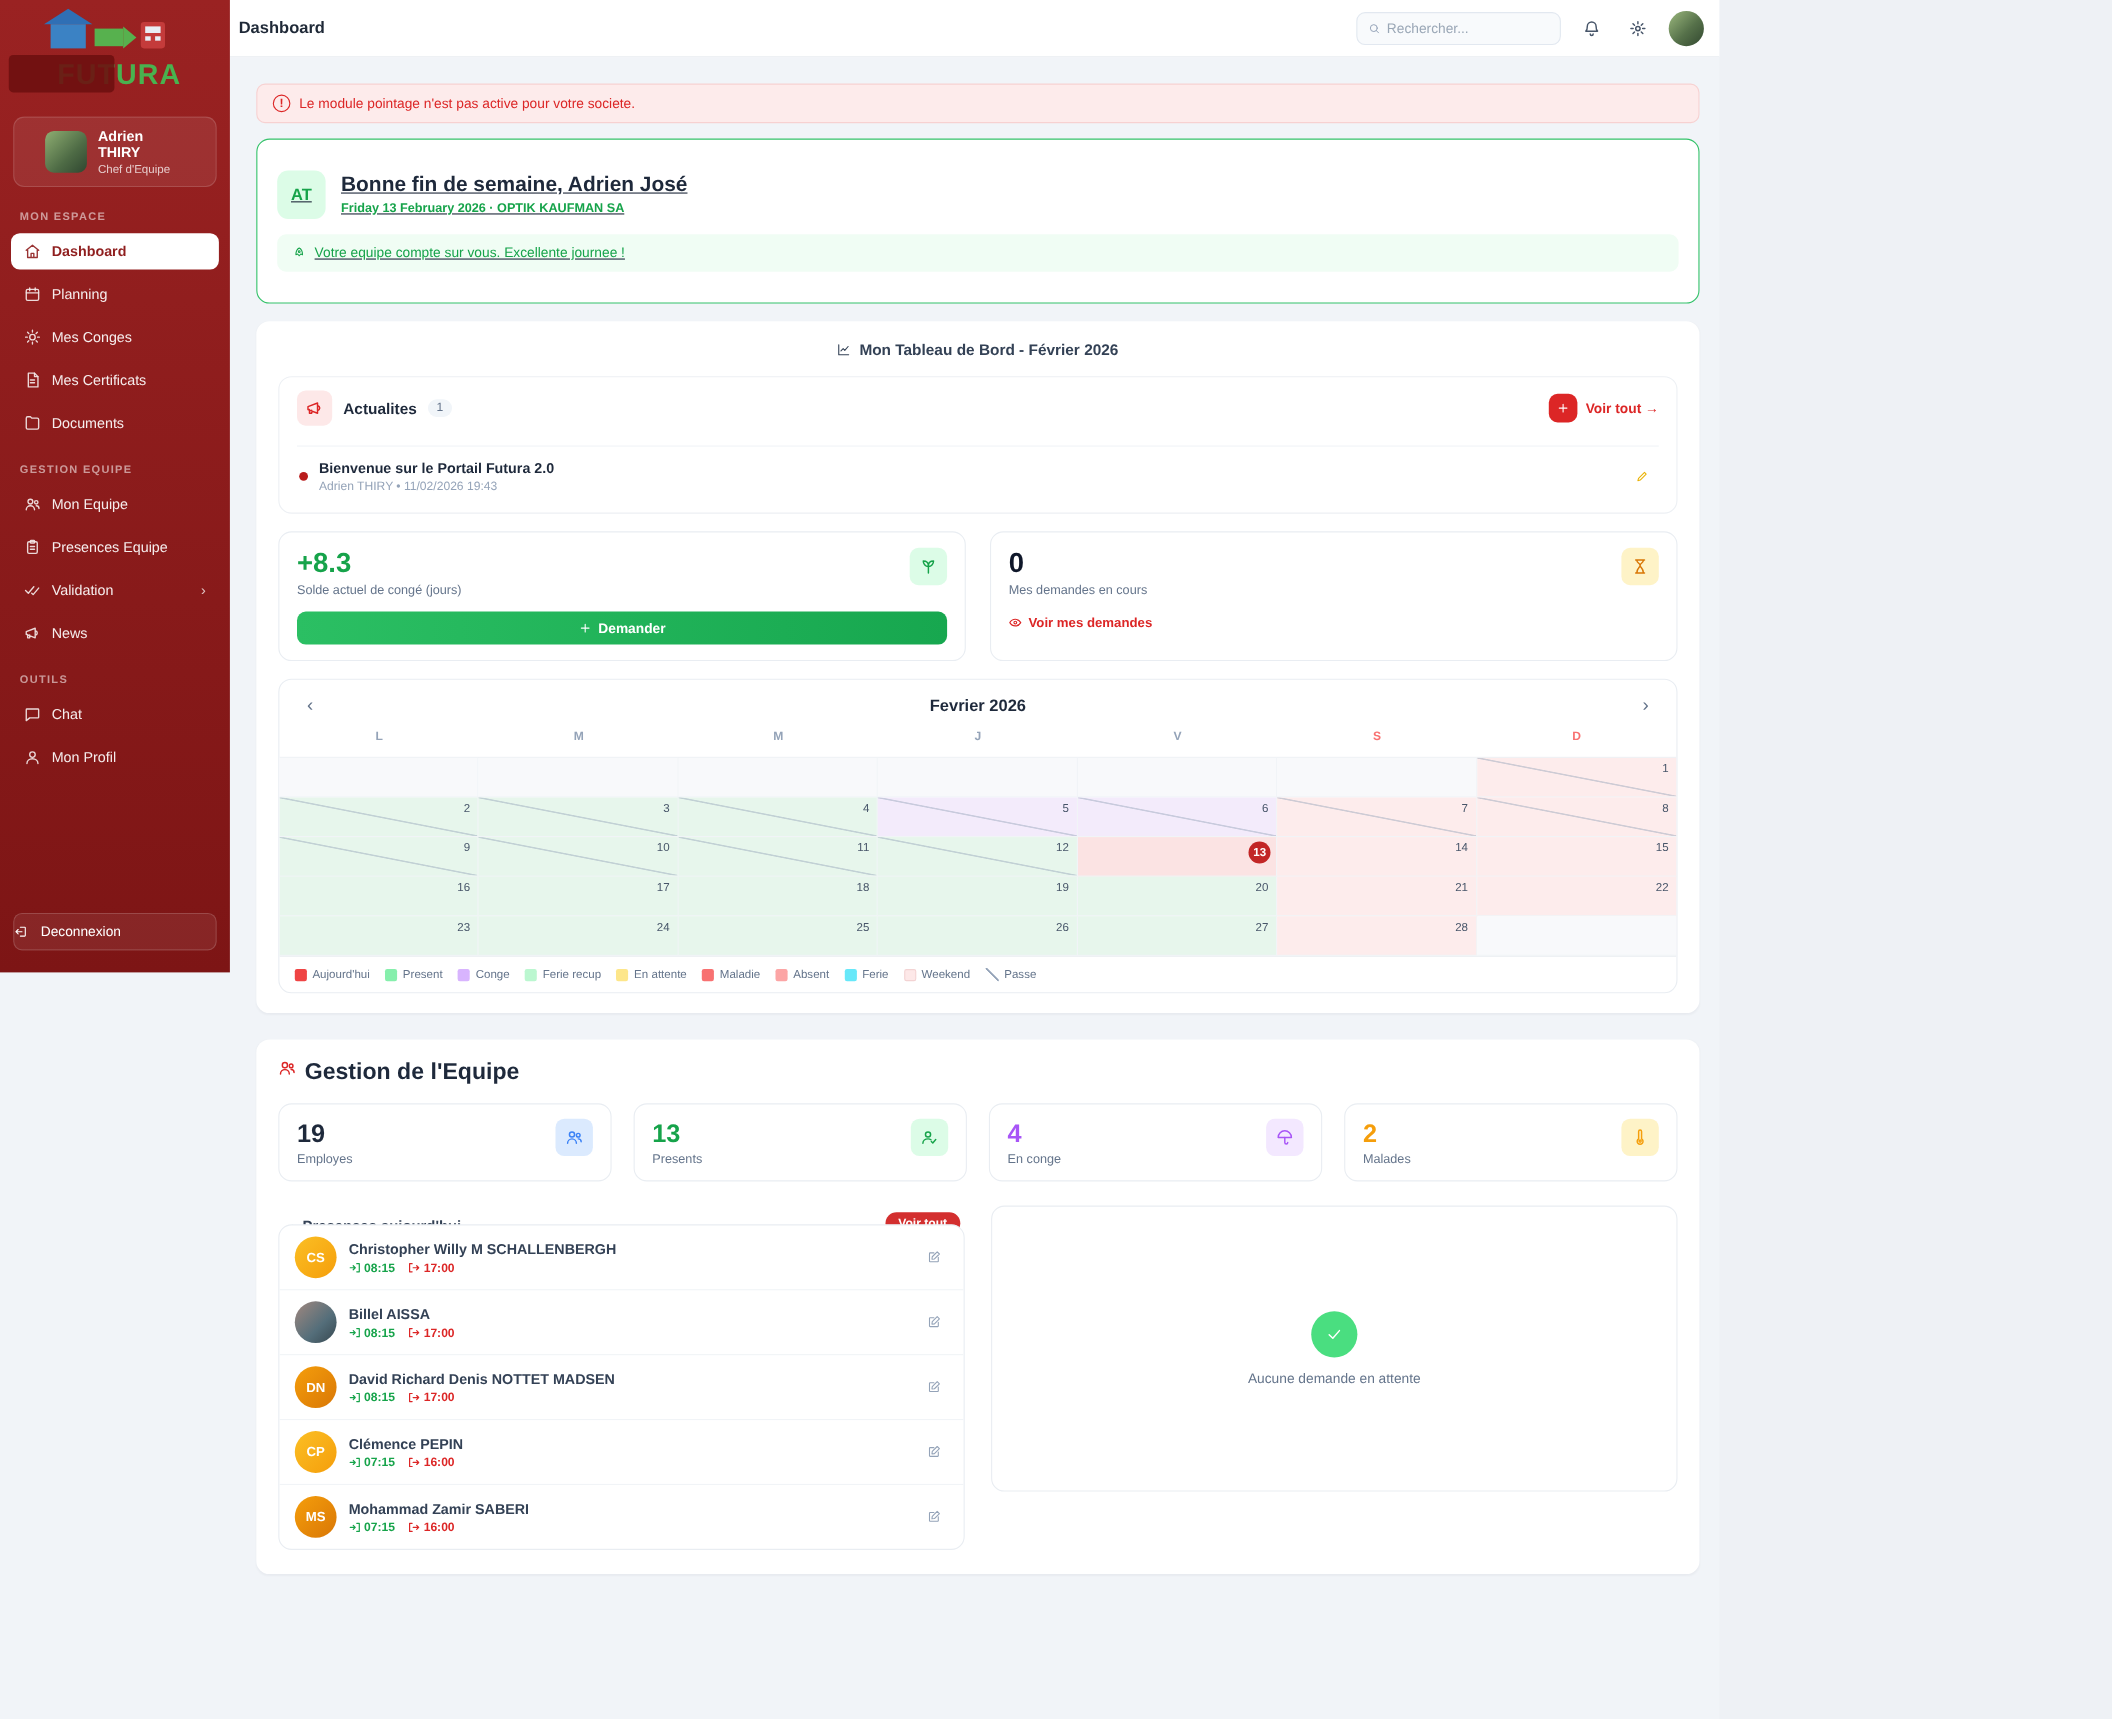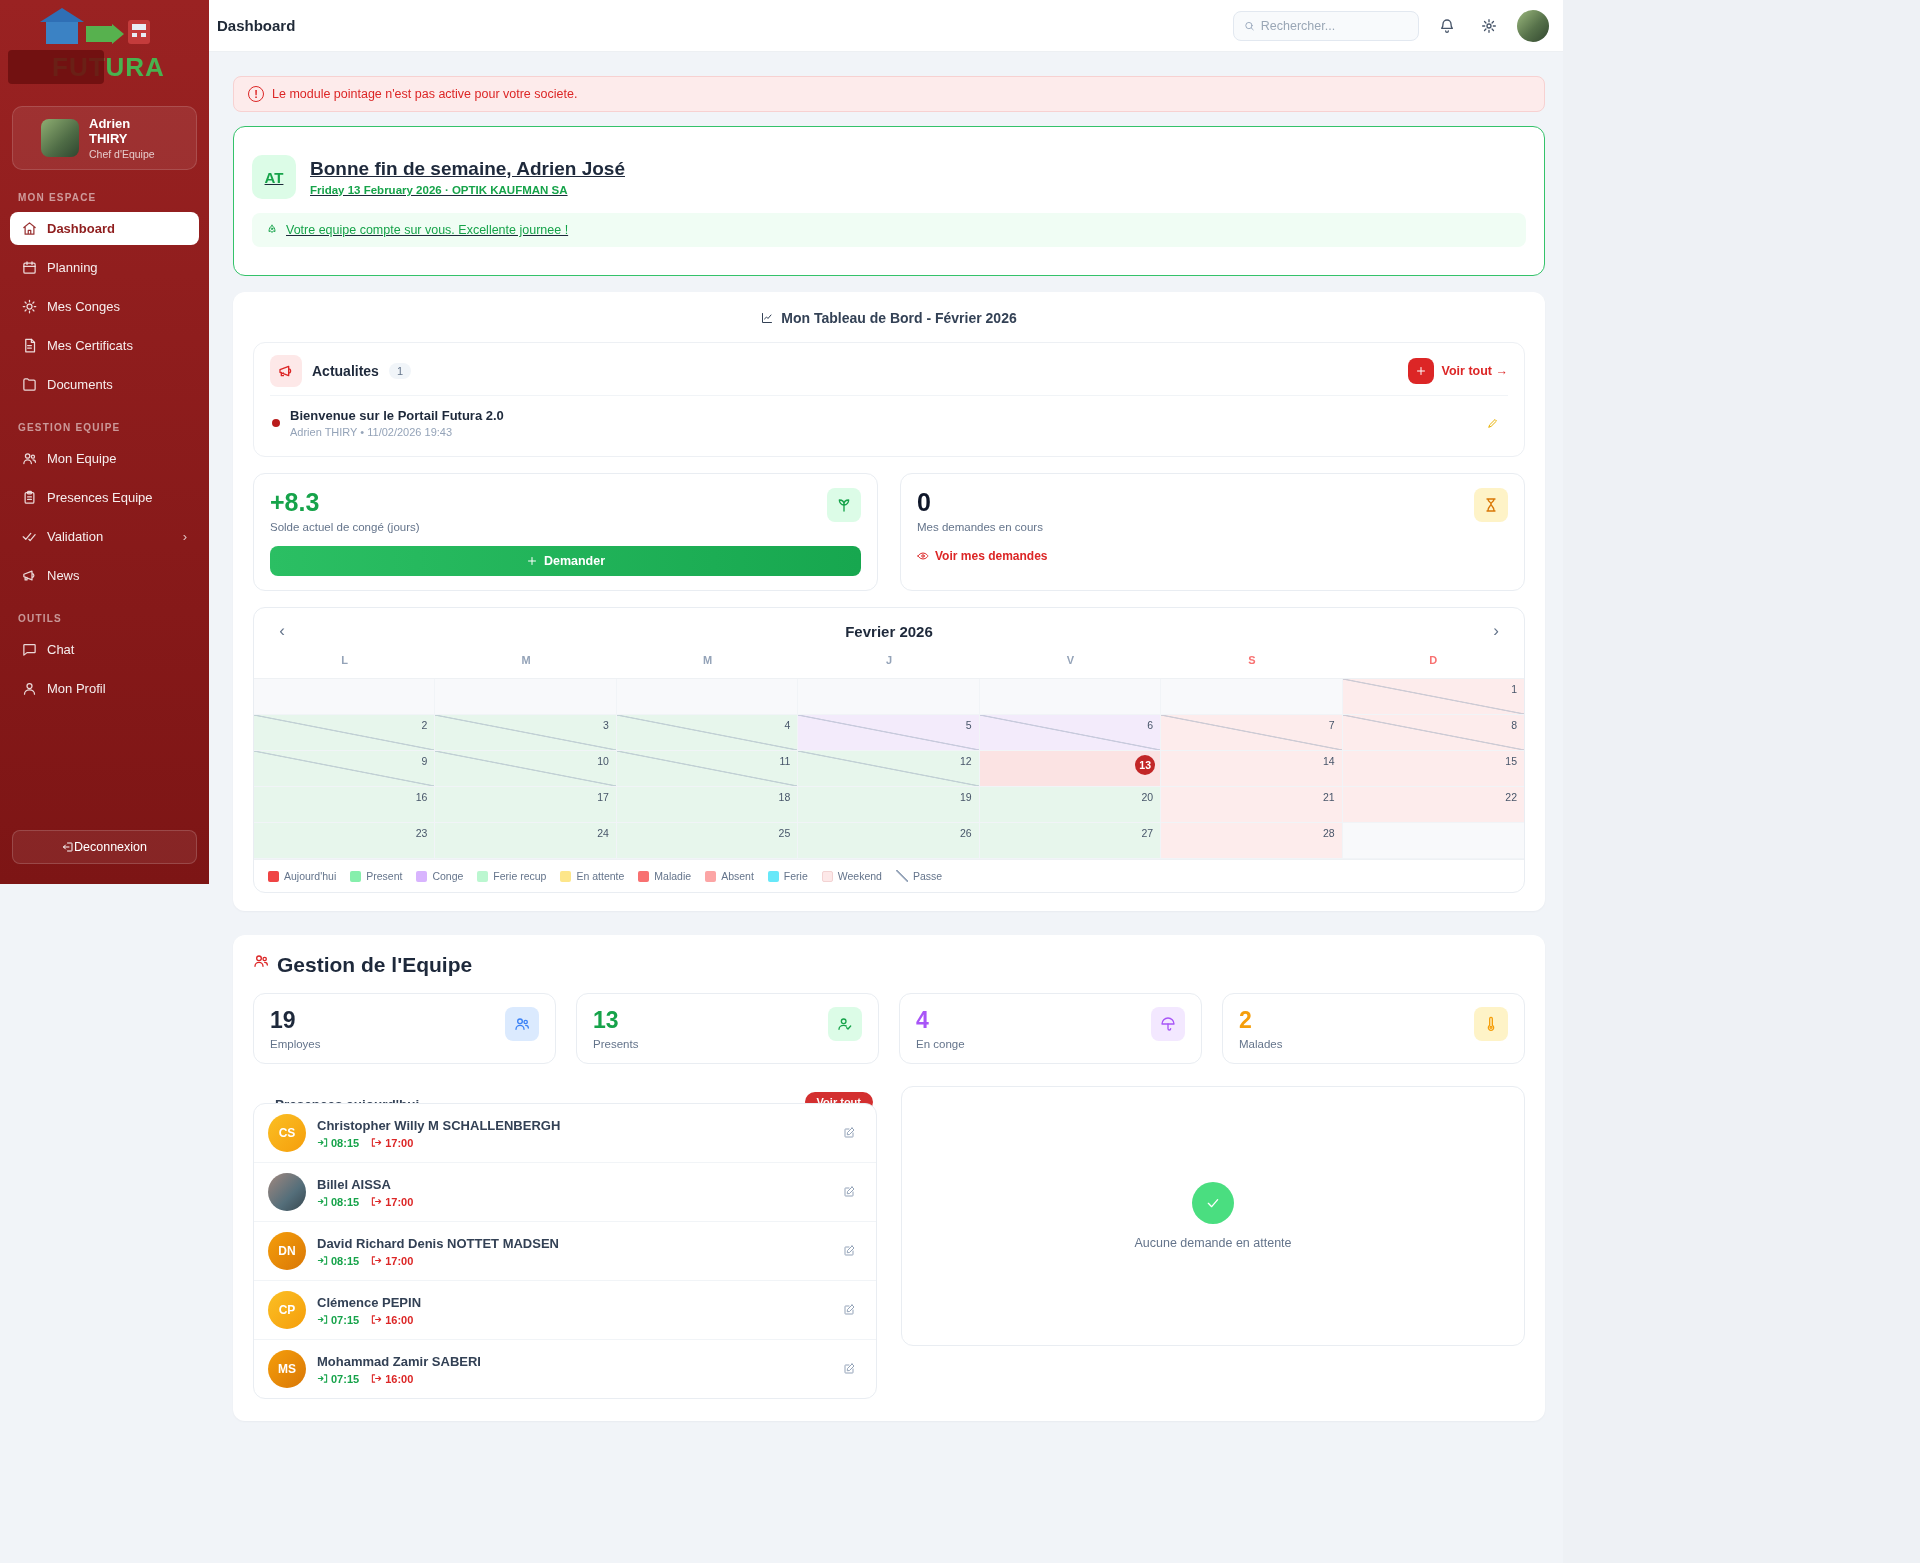--- a/index.html
+++ b/index.html
@@ -20,21 +20,21 @@
   .user-avatar { width:38px; height:38px; border-radius:8px; background:linear-gradient(135deg,#8fae72,#4e6b45 60%,#2f4630); flex:none; }
   .user-name { font-size:13px; font-weight:bold; color:#fff; }
   .user-role { font-size:10.5px; color:rgba(255,255,255,.75); margin-top:2px; }
   .sec-label { margin:18px 18px 6px; font-size:10px; letter-spacing:1.2px; color:rgba(255,255,255,.55); font-weight:bold; }
   .nav-item { display:flex; align-items:center; gap:10px; margin:3px 10px; padding:0 12px; height:33px;
     border-radius:8px; font-size:13px; color:rgba(255,255,255,.92); cursor:pointer; }
   .nav-item .svgic { width:15px; height:15px; opacity:.9; }
   .nav-item.active { background:#fff; color:#8f1e1e; font-weight:bold; }
   .nav-item .chev { margin-left:auto; font-size:13px; opacity:.8; }
   .logout-btn { margin:auto 12px 20px; height:34px; border-radius:8px; background:rgba(255,255,255,.07);
-    border:1px solid rgba(255,255,255,.16); display:flex; align-items:center; justify-content:center; gap:0;
+    border:1px solid rgba(255,255,255,.16); display:flex; align-items:center; justify-content:flex-start; gap:12px;
     font-size:12.5px; color:#fff; cursor:pointer; }
 
   
   .topbar { margin-left:209px; height:52px; background:#fff; border-bottom:1px solid #edf0f3;
     display:flex; align-items:center; padding:0 14px 0 8px; }
   .page-title { font-size:15px; font-weight:bold; color:#1f2937; }
   .topbar-right { margin-left:auto; display:flex; align-items:center; gap:14px; }
   .search-box { width:186px; height:30px; background:#f8fafc; border:1px solid #e2e8f0; border-radius:8px;
     display:flex; align-items:center; gap:6px; padding:0 10px; color:#94a3b8; }
   .search-box input { border:0; outline:0; background:transparent; font-size:12.5px; width:100%; color:#334155; font-family:inherit; }
@@ -56,21 +56,21 @@
   .welcome-title { font-size:19px; font-weight:bold; color:#1e293b; }
   .welcome-sub { font-size:11.5px; color:#16a34a; font-weight:bold; margin-top:4px; }
   .welcome-banner { margin-top:14px; background:#f0fdf4; border-radius:8px; padding:10px 14px;
     display:flex; align-items:center; gap:8px; font-size:12.5px; color:#16a34a; }
 
   .card { margin-top:16px; background:#fff; border-radius:12px; padding:18px 20px; box-shadow:0 1px 2px rgba(16,24,40,.04); }
   .card-title-center { display:flex; align-items:center; justify-content:center; gap:8px;
     font-size:14px; font-weight:bold; color:#334155; }
 
   .news-box { margin-top:16px; border:1px solid #edf0f4; border-radius:12px; padding:12px 16px 6px; }
-  .news-head { display:flex; align-items:center; gap:10px; padding-bottom:8px; border-bottom:1px solid #f1f4f7; }
+  .news-head { display:flex; align-items:center; gap:10px; padding-bottom:18px; border-bottom:1px solid #f1f4f7; }
   .news-ico { width:32px; height:32px; border-radius:8px; background:#fde8e8; color:#dc2626;
     display:flex; align-items:center; justify-content:center; }
   .news-title { font-size:14px; font-weight:bold; color:#1e293b; }
   .count-pill { background:#f1f5f9; color:#64748b; font-size:11px; border-radius:10px; padding:2px 8px; }
   .news-actions { margin-left:auto; display:flex; align-items:center; gap:8px; }
   .plus-btn { width:26px; height:26px; border-radius:8px; background:#dc2626; color:#fff; display:flex;
     align-items:center; justify-content:center; cursor:pointer; }
   .voir-tout { color:#dc2626; font-size:12.5px; font-weight:bold; cursor:pointer; }
   .news-item { display:flex; align-items:center; gap:10px; padding:12px 2px; }
   .dot { width:8px; height:8px; border-radius:50%; background:#b91c1c; flex:none; }

